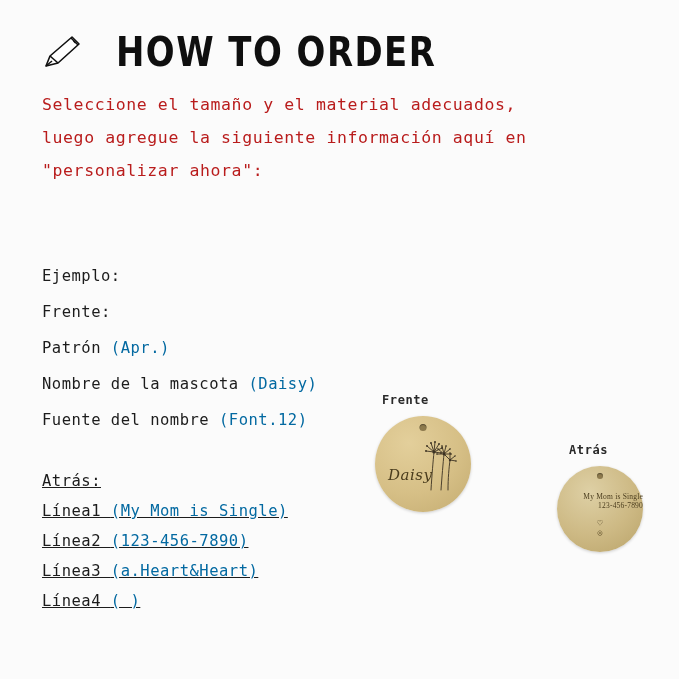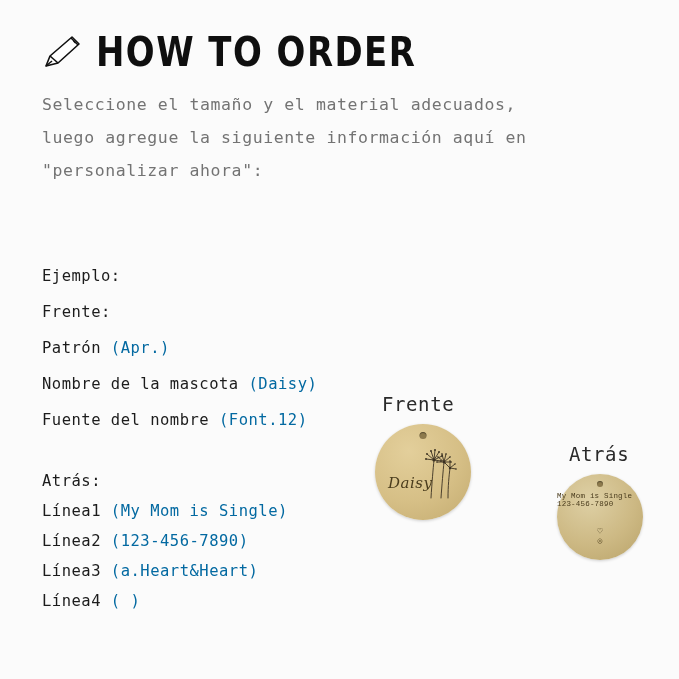--- a/index.html
+++ b/index.html
@@ -21,21 +21,21 @@
     inset: 0;
   }
 
   
   .header {
     position: absolute;
     left: 40px;
     top: 30px;
     display: flex;
     align-items: center;
-    gap: 12px;
+    gap: 32px;
   }
   .pencil-icon {
     width: 44px;
     height: 44px;
     display: block;
   }
   .header-title {
     font-family: "DejaVu Sans", sans-serif;
     font-weight: bold;
     font-size: 35px;
@@ -48,21 +48,21 @@
 
   
   .intro {
     position: absolute;
     left: 42px;
     top: 88px;
     width: 610px;
     font-size: 16.5px;
     line-height: 33px;
     letter-spacing: 0.6px;
-    color: #737373;
+    color: #b91c1c;
   }
 
   
   .example {
     position: absolute;
     left: 42px;
     top: 255px;
     font-size: 15.5px;
     line-height: 30px;
     letter-spacing: 0.5px;
@@ -81,41 +81,43 @@
     position: absolute;
     left: 42px;
     top: 466px;
     font-size: 15.5px;
     line-height: 30px;
     letter-spacing: 0.5px;
     color: #1c1c1c;
   }
   .back-block .row {
     white-space: pre;
+    text-decoration: underline;
   }
 
   
   .tag-front-wrap {
     position: absolute;
     left: 370px;
     top: 393px;
     width: 105px;
   }
   .tag-back-wrap {
     position: absolute;
     left: 545px;
     top: 443px;
     width: 100px;
   }
   .tag-caption {
-    font-size: 19px;
+    font-size: 12px;
     letter-spacing: 0.6px;
     color: #2a2a2a;
     text-align: center;
     margin-bottom: 9px;
+    font-weight: bold;
   }
   .tag-front-wrap .tag-caption { text-align: left; padding-left: 12px; }
   .tag-back-wrap .tag-caption { text-align: left; padding-left: 24px; }
 
   .tag-front {
     width: 96px;
     height: 96px;
     border-radius: 50%;
     background: radial-gradient(circle at 35% 28%, #e3cf9b 0%, #d6bf86 55%, #c3ab70 100%);
     position: relative;
@@ -157,25 +159,25 @@
   .flower-svg {
     position: absolute;
     right: 10px;
     top: 18px;
     width: 46px;
     height: 58px;
   }
 
   .back-text {
     position: absolute;
-    top: 18px;
+    top: 26px;
     left: 0;
     width: 100%;
-    text-align: left;
-    font-family: Liberation Mono, monospace;
+    text-align: right;
+    font-family: Liberation Serif, serif;
     color: #4a3c1d;
   }
   .back-line1 { font-size: 7.5px; letter-spacing: 0.2px; }
   .back-line2 { font-size: 7.5px; letter-spacing: 0.2px; margin-top: 0; }
   .back-heart {
     position: absolute;
     left: 50%;
     transform: translateX(-50%);
     top: 52px;
     font-size: 9px;

